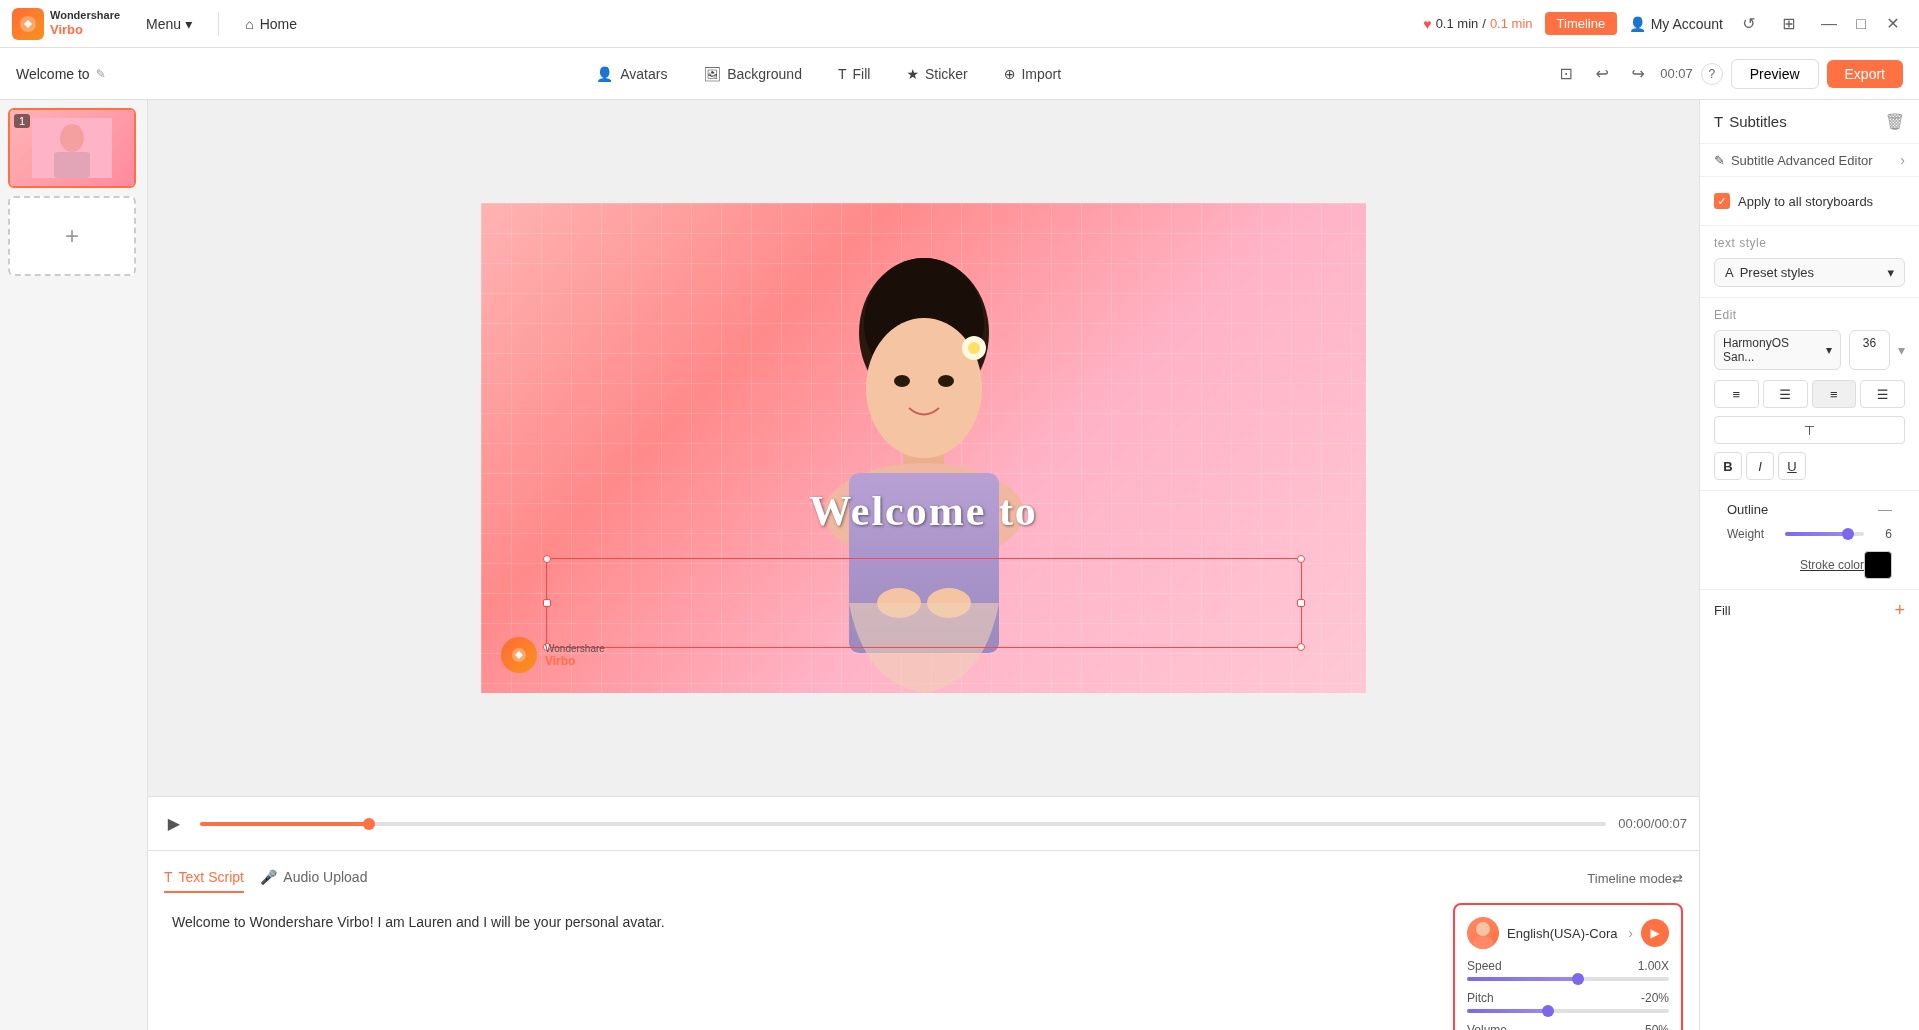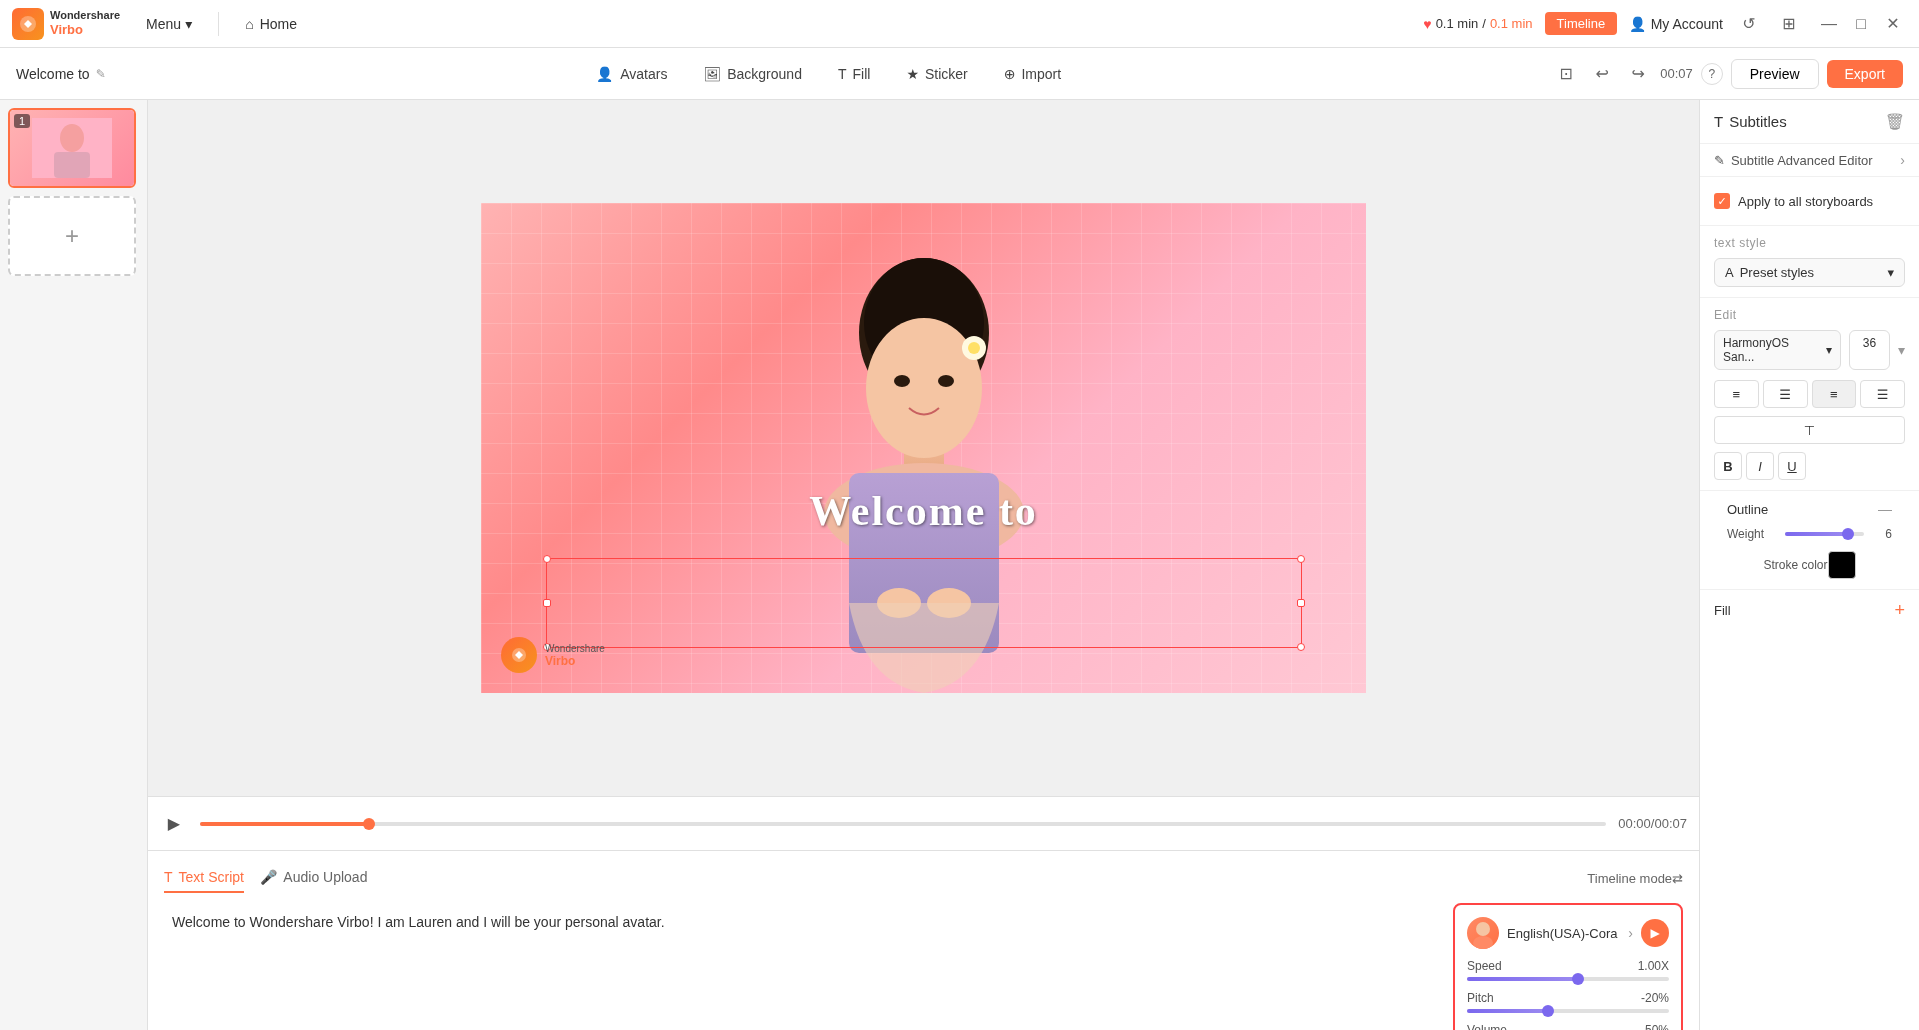--- a/index.html
+++ b/index.html
@@ -94,21 +94,21 @@
     .format-btn { width: 28px; height: 28px; border: 1px solid #ddd; border-radius: 4px; cursor: pointer; display: flex; align-items: center; justify-content: center; font-size: 13px; background: #fff; }
     .outline-section { padding: 10px 27px; border-top: 1px solid #f0f0f0; }
     .outline-header { display: flex; align-items: center; justify-content: space-between; margin-bottom: 10px; }
     .outline-title { font-size: 13px; font-weight: 500; color: #333; }
     .weight-row { display: flex; align-items: center; gap: 8px; margin-bottom: 10px; }
     .weight-label { font-size: 12px; color: #555; width: 50px; }
     .weight-slider { flex: 1; height: 4px; background: #e0e0e0; border-radius: 2px; position: relative; }
     .weight-fill { width: 80%; height: 100%; background: linear-gradient(90deg, #7b68ee, #9b8af0); border-radius: 2px; }
     .weight-thumb { position: absolute; left: 80%; top: 50%; transform: translate(-50%, -50%); width: 12px; height: 12px; background: #7b68ee; border-radius: 50%; }
     .weight-val { font-size: 12px; color: #555; width: 20px; text-align: right; }
-    .stroke-row { display: flex; align-items: center; justify-content: center; }
+    .stroke-row { display: flex; align-items: center; justify-content: flex-end; text-decoration: underline; }
     .stroke-label { font-size: 12px; color: #555; }
     .stroke-color { width: 28px; height: 28px; background: #000; border-radius: 4px; border: 1px solid #ccc; cursor: pointer; }
     .fill-section { padding: 10px 14px; border-top: 1px solid #f0f0f0; }
     .fill-header { display: flex; align-items: center; justify-content: space-between; }
     .fill-title { font-size: 13px; font-weight: 500; color: #333; }
     .add-btn { color: #ff7043; font-size: 18px; cursor: pointer; }
 
     
     .canvas-person { position: absolute; left: 50%; top: 0; transform: translateX(-50%); width: 440px; height: 490px; }
 

